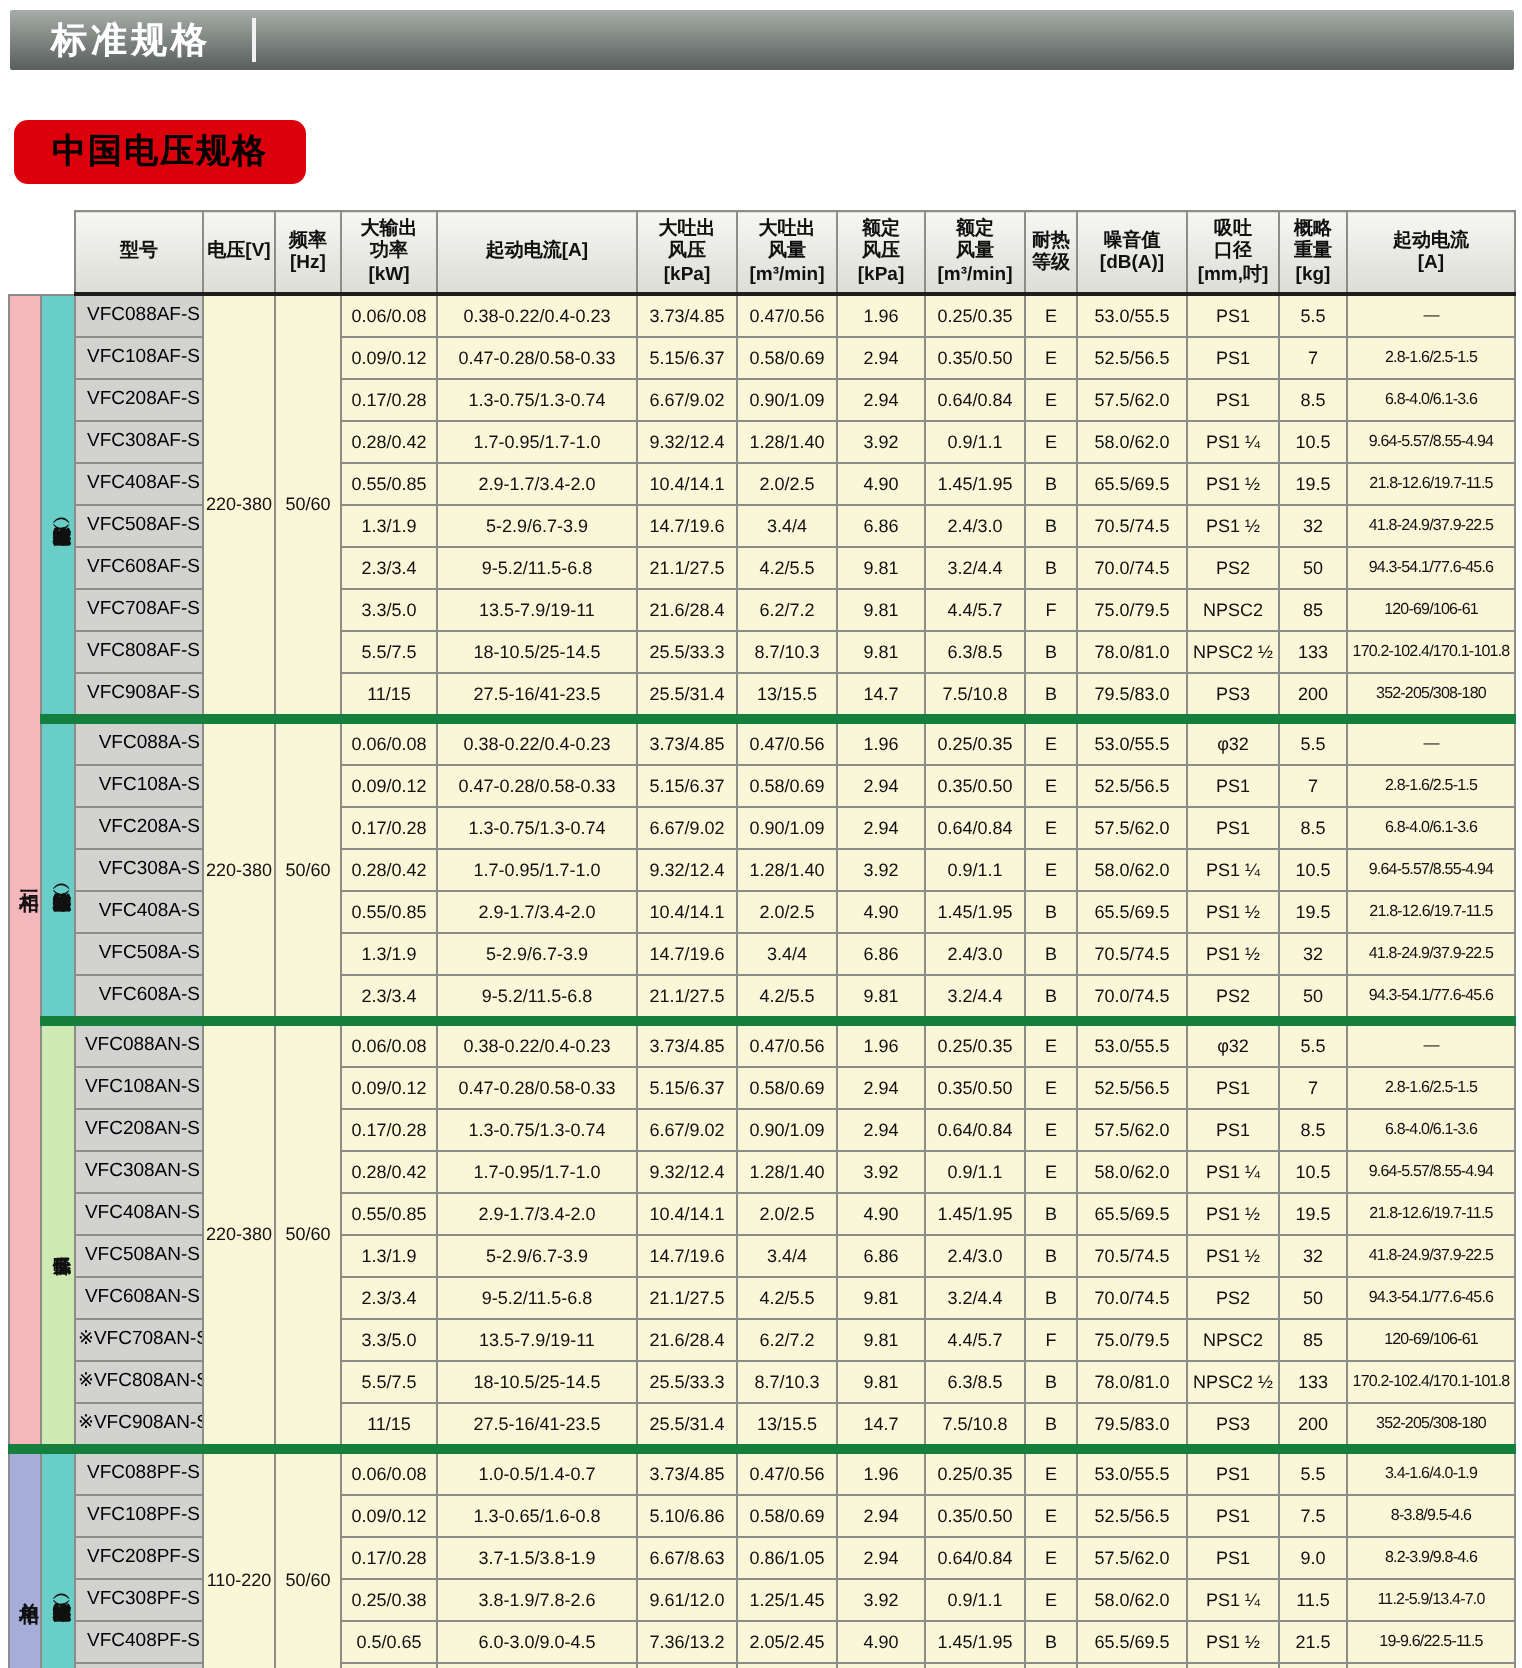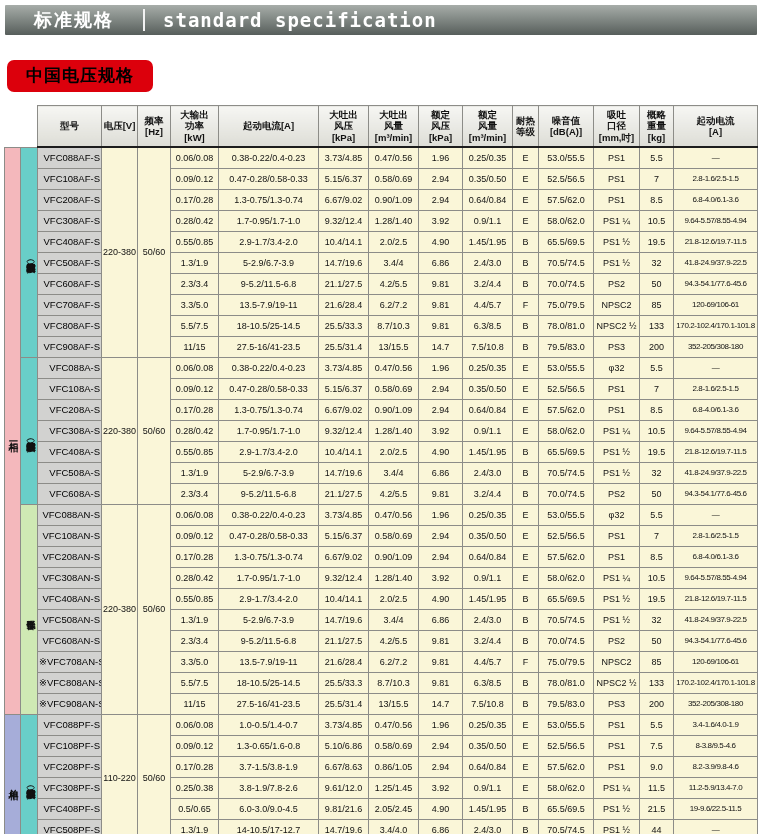--- a/index.html
+++ b/index.html
@@ -10,21 +10,21 @@
   }
   
   .titlebar{
     margin:5px 4px 0 5px;
     height:30px;
     background:linear-gradient(#a7ada9 0%,#838a86 45%,#575e5b 100%);
     display:flex;align-items:center;
     border-radius:1px;
   }
   .titlebar .zh{
-    width:138px;text-align:center;color:#fff;font-weight:bold;
+    width:121px;text-align:center;color:#fff;font-weight:bold;
     font-size:18px;letter-spacing:2px;
   }
   .titlebar .divider{
     width:2px;height:22px;background:#f2f2f2;margin-right:18px;
   }
   .titlebar .en{
     color:#fff;font-weight:bold;font-size:19px;
     font-family:"DejaVu Sans Mono","Liberation Mono",monospace;
     letter-spacing:1px;
   }
@@ -60,33 +60,32 @@
     background:#d2d2d0;font-size:9.5px;color:#000;text-align:right;
   }
   .spec td.data{background:#faf6d8;}
   .spec td.vert{
     writing-mode:vertical-rl;text-orientation:upright;
     vertical-align:top;padding-top:7px;
     font-weight:bold;font-size:10px;letter-spacing:1px;
     white-space:normal;
   }
   .spec td.start-cell{font-size:8px;letter-spacing:-0.4px;}
-  .spec tr.group-start td{border-top:1px solid #15803d;}
+  .spec tr.group-start td{border-top:5px solid #15803d;}
   .spec tbody tr:last-child td{border-bottom:3px solid #101010;}
 </style>
 </head>
 <body>
 
 
 
 
 <div class="titlebar">
   <span class="zh">标准规格</span>
   <span class="divider"></span>
-  <span class="en">standard specification</span>
 </div>
 
 <div class="badge">中国电压规格</div>
 
 <table class="spec">
   <colgroup>
     <col style="width:16px">
       <col style="width:17px">
     <col style="width:64px">
       <col style="width:36px">
@@ -587,21 +586,21 @@
         <td class="data">E</td>
         <td class="data">58.0/62.0</td>
         <td class="data">PS1 ¼</td>
         <td class="data">11.5</td>
         <td class="data start-cell">11.2-5.9/13.4-7.0</td>
       </tr>
       <tr>
         <td class="model">VFC408PF-S</td>
         <td class="data">0.5/0.65</td>
         <td class="data">6.0-3.0/9.0-4.5</td>
-        <td class="data">9.81/21.6</td>
+        <td class="data">7.36/13.2</td>
         <td class="data">2.05/2.45</td>
         <td class="data">4.90</td>
         <td class="data">1.45/1.95</td>
         <td class="data">B</td>
         <td class="data">65.5/69.5</td>
         <td class="data">PS1 ½</td>
         <td class="data">21.5</td>
         <td class="data start-cell">19-9.6/22.5-11.5</td>
       </tr>
       <tr>

